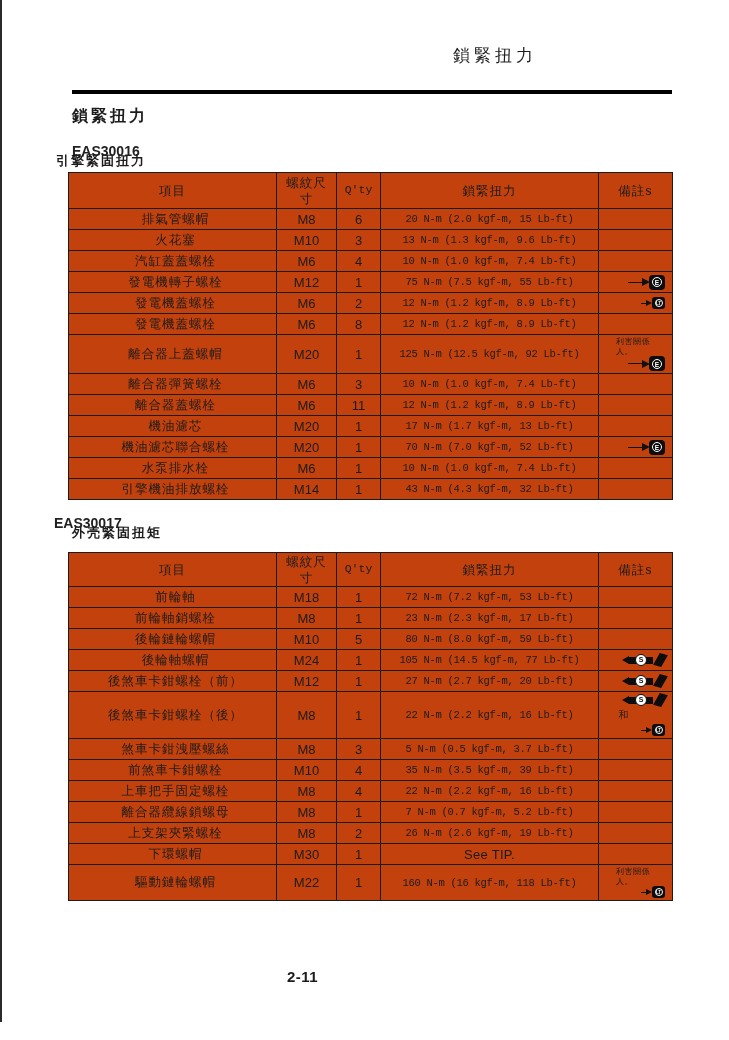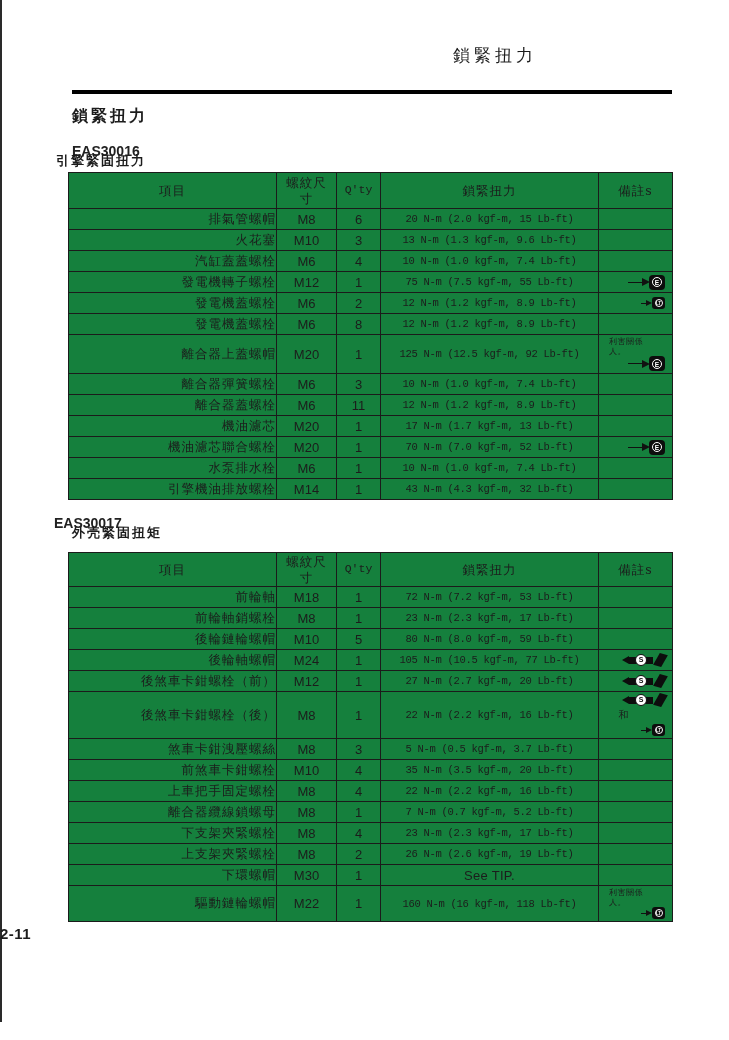--- a/index.html
+++ b/index.html
@@ -14,57 +14,57 @@
     font-size:17px; letter-spacing:4px; font-weight:500; }
   .rule { position:absolute; left:72px; top:90px; width:600px; height:4px; background:#000; }
   .section-title { position:absolute; left:72px; top:106px; font-size:16px; font-weight:600; letter-spacing:3px; }
   .eas-code { position:absolute; font-family:"Liberation Sans",sans-serif; font-size:14px; font-weight:bold; color:#222; letter-spacing:0; }
   .t-title { position:absolute; font-size:13px; font-weight:bold; letter-spacing:2px; }
   .code-1 { left:72px; top:143px; }  .title-1 { left:56px; top:152px; }
   .code-2 { left:54px; top:515px; }  .title-2 { left:72px; top:524px; }
   .tbl-wrap-1 { position:absolute; left:68px; top:172px; }
   .tbl-wrap-2 { position:absolute; left:68px; top:552px; }
 
-  table.torque { border-collapse:collapse; table-layout:fixed; width:604px; background:#15803d; }
+  table.torque { border-collapse:collapse; table-layout:fixed; width:604px; background:#c2410c; }
   table.torque th, table.torque td { border:1px solid #1b1b1b; vertical-align:middle; }
   table.torque { border:1.5px solid #111; }
   th { font-weight:500; height:36px; font-size:12.5px; letter-spacing:1px; text-align:center; line-height:1.25; }
   .tbl-wrap-2 th { height:34px; }
   th.th-thread { padding:0 6px; }
   th.th-qty { font-family:"Liberation Mono",monospace; font-size:11.5px; letter-spacing:0; }
   td { height:21px; }
-  td.item-cell { font-size:12.5px; letter-spacing:1px; padding-left:6px; text-align:right; }
+  td.item-cell { font-size:12.5px; letter-spacing:1px; padding-left:6px; text-align:center; }
   td.thread-cell, td.qty-cell { text-align:center; font-family:"Liberation Sans",sans-serif; font-size:13px; }
   td.torque-cell { text-align:center; font-family:"Liberation Mono","DejaVu Sans Mono",monospace;
     font-size:10.5px; letter-spacing:-0.3px; white-space:nowrap; }
   td.torque-cell.plain { font-family:"Liberation Sans",sans-serif; font-size:13px; letter-spacing:0.3px; }
   td.remarks-cell { padding:2px 1px; }
   .remarks-box { display:flex; flex-direction:column; width:100%; }
-  .note { font-size:8px; line-height:1.2; width:44px; align-self:flex-start; margin-left:9px; letter-spacing:0.5px; }
+  .note { font-size:8px; line-height:1.2; width:44px; align-self:flex-start; margin-left:16px; letter-spacing:0.5px; }
   .icons { display:flex; flex-direction:column; align-items:flex-end; padding-right:6px; gap:2px; width:100%; }
   .and-label { align-self:center; margin-right:18px; font-size:10px; }
 
   .icon { display:inline-flex; align-items:center; }
   .icon-e .ln { width:14px; border-top:1.6px solid #111; }
   .icon-e .ar { width:0; height:0; border-left:8px solid #111; border-top:4px solid transparent; border-bottom:4px solid transparent; }
   .icon-e .cap { width:16px; height:15px; background:#0d0d0d; border-radius:4px; display:flex; align-items:center; justify-content:center; margin-left:-1px; }
   .icon-e .circ { width:10px; height:10px; border:1.2px solid #fff; border-radius:50%; color:#fff;
     font:bold 6.5px/9px "Liberation Sans",sans-serif; text-align:center; }
   .icon-lt .ln { width:5px; border-top:1.4px solid #111; }
   .icon-lt .ar { width:0; height:0; border-left:6px solid #111; border-top:3px solid transparent; border-bottom:3px solid transparent; }
   .icon-lt .cap { width:13px; height:12px; background:#0d0d0d; border-radius:3px; display:flex; align-items:center; justify-content:center; }
   .icon-lt .circ { width:8px; height:8px; border:1px solid #fff; border-radius:50%; color:#fff;
     font:bold 4.5px/7px "Liberation Sans",sans-serif; text-align:center; }
   .icon-stake .s-arrow { width:0; height:0; border-right:7px solid #0d0d0d; border-top:4px solid transparent; border-bottom:4px solid transparent; }
   .icon-stake .s-bar { width:24px; height:7px; background:#0d0d0d; display:flex; align-items:center; justify-content:center; }
   .icon-stake .s-circ { flex:none; width:12px; height:12px; background:#fff; border:1.5px solid #0d0d0d; border-radius:50%;
     color:#0d0d0d; font:bold 7px/9px "Liberation Sans",sans-serif; text-align:center; }
   .icon-stake .s-wedge { width:9px; height:12px; background:#0d0d0d; margin-left:3px; transform:skewX(-18deg) rotate(14deg); }
 
-  .page-number { position:absolute; top:925px; left:0; width:605px; 
+  .page-number { position:absolute; top:968px; left:0; width:605px; text-align:center;
     font-family:"Liberation Sans",sans-serif; font-weight:bold; font-size:15px; letter-spacing:0.5px; }
 </style>
 </head>
 <body>
 
 <div class="page">
   <div class="scan-edge"></div>
 
   <div class="running-header">鎖緊扭力</div>
   <div class="rule"></div>
@@ -301,21 +301,21 @@
             <td class="qty-cell">5</td>
             <td class="torque-cell">80 N-m (8.0 kgf-m, 59 Lb-ft)</td>
             <td class="remarks-cell">
               <div class="remarks-box"></div>
             </td>
           </tr>
           <tr class="data-row">
             <td class="item-cell">後輪軸螺帽</td>
             <td class="thread-cell">M24</td>
             <td class="qty-cell">1</td>
-            <td class="torque-cell">105 N-m (10.5 kgf-m, 77 Lb-ft)</td>
+            <td class="torque-cell">105 N-m (14.5 kgf-m, 77 Lb-ft)</td>
             <td class="remarks-cell">
               <div class="remarks-box">
                 <div class="icons">
                   <span class="icon icon-stake">
                     <span class="s-arrow"></span>
                     <span class="s-bar">
                       <span class="s-circ">S</span>
                     </span>
                     <span class="s-wedge"></span>
                   </span>
@@ -375,48 +375,39 @@
             <td class="qty-cell">3</td>
             <td class="torque-cell">5 N-m (0.5 kgf-m, 3.7 Lb-ft)</td>
             <td class="remarks-cell">
               <div class="remarks-box"></div>
             </td>
           </tr>
           <tr class="data-row">
             <td class="item-cell">前煞車卡鉗螺栓</td>
             <td class="thread-cell">M10</td>
             <td class="qty-cell">4</td>
-            <td class="torque-cell">35 N-m (3.5 kgf-m, 20 Lb-ft)</td>
+            <td class="torque-cell">35 N-m (3.5 kgf-m, 39 Lb-ft)</td>
             <td class="remarks-cell">
               <div class="remarks-box"></div>
             </td>
           </tr>
           <tr class="data-row">
             <td class="item-cell">上車把手固定螺栓</td>
             <td class="thread-cell">M8</td>
             <td class="qty-cell">4</td>
             <td class="torque-cell">22 N-m (2.2 kgf-m, 16 Lb-ft)</td>
             <td class="remarks-cell">
               <div class="remarks-box"></div>
             </td>
           </tr>
           <tr class="data-row">
             <td class="item-cell">離合器纜線鎖螺母</td>
             <td class="thread-cell">M8</td>
             <td class="qty-cell">1</td>
             <td class="torque-cell">7 N-m (0.7 kgf-m, 5.2 Lb-ft)</td>
-            <td class="remarks-cell">
-              <div class="remarks-box"></div>
-            </td>
-          </tr>
-          <tr class="data-row">
-            <td class="item-cell">下支架夾緊螺栓</td>
-            <td class="thread-cell">M8</td>
-            <td class="qty-cell">4</td>
-            <td class="torque-cell">23 N-m (2.3 kgf-m, 17 Lb-ft)</td>
             <td class="remarks-cell">
               <div class="remarks-box"></div>
             </td>
           </tr>
           <tr class="data-row">
             <td class="item-cell">上支架夾緊螺栓</td>
             <td class="thread-cell">M8</td>
             <td class="qty-cell">2</td>
             <td class="torque-cell">26 N-m (2.6 kgf-m, 19 Lb-ft)</td>
             <td class="remarks-cell">

